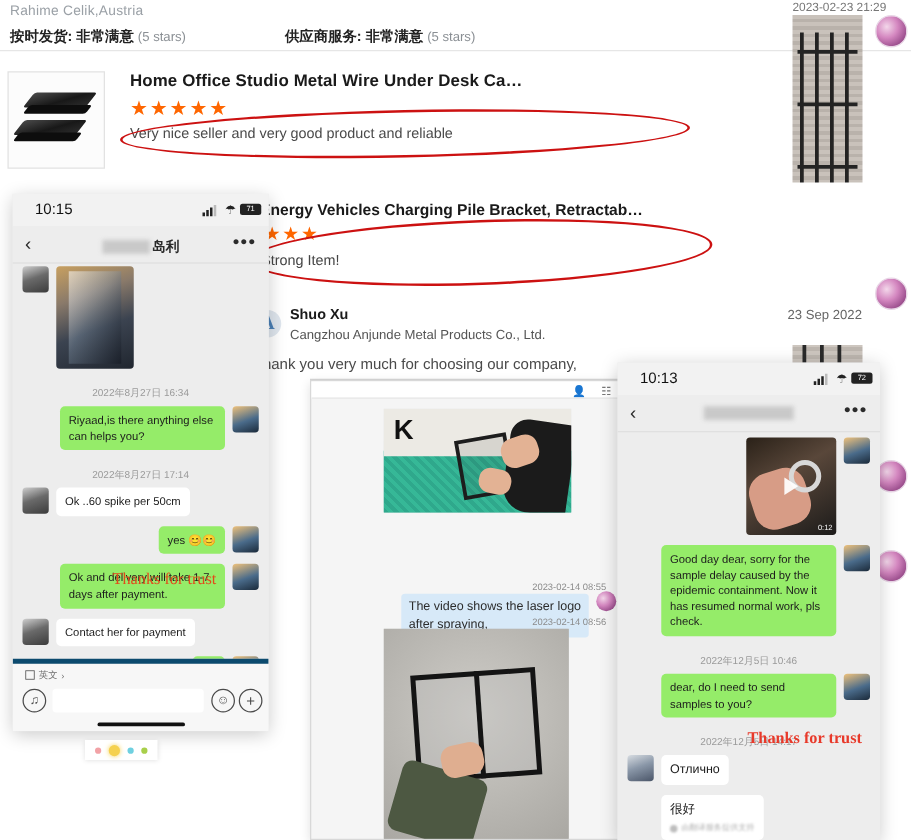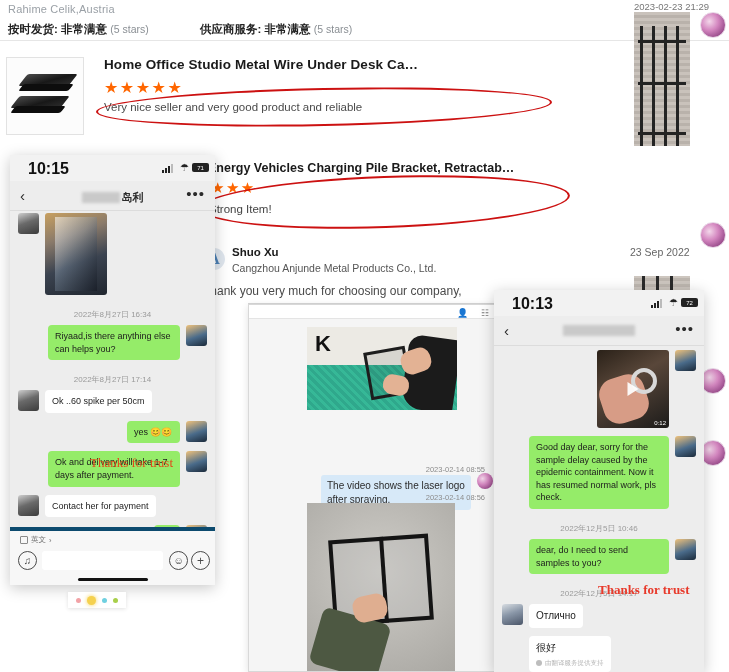--- a/index.html
+++ b/index.html
@@ -21,21 +21,21 @@
     font-size: 11px; color: #9aa0a6; letter-spacing: .2px;
   }
   .rev-ratings {
     position: absolute; left: 8px; top: 22px; width: 600px;
     font-size: 11.5px; color: #333;
   }
   .rev-ratings .rlabel { color:#222; font-weight:600; }
   .rev-ratings .rval { color:#222; font-weight:700; }
   .rev-ratings .rcount { color:#8a8f94; font-size:10.5px; }
   .rev-ratings .grp { display:inline-block; }
-  .rev-ratings .grp2 { display:inline-block; margin-left:48px; }
+  .rev-ratings .grp2 { display:inline-block; margin-left:76px; }
   .rev-divider {
     position:absolute; left:0; top:40px; width:729px; height:1px; background:#e6e6e6;
   }
 
   .prod-thumb {
     position: absolute; left: 6px; top: 57px; width: 78px; height: 78px;
     border: 1px solid #e2e2e2; background: #fcfcfc; overflow:hidden;
   }
   .prod-thumb .bar {
     position:absolute; background: linear-gradient(160deg,#4a4a4a,#181818 55%,#2e2e2e);
@@ -184,21 +184,21 @@
 
   
   .phone {
     position:absolute; background:#ededed;
     box-shadow: 0 3px 14px rgba(0,0,0,.22);
     overflow:hidden;
   }
   .phone-left { left:10px; top:155px; width:205px; height:430px; }
 
   .ph-status { position:relative; height:26px; background:#f2f2f2; }
-  .ph-time { position:absolute; left:18px; top:5px; font-size:16px; font-weight:700; color:#111; }
+  .ph-time { position:absolute; left:18px; top:5px; font-size:12px; font-weight:400; color:#111; }
   .ph-sig { position:absolute; right:42px; top:9px; display:flex; align-items:flex-end; gap:1px; }
   .ph-sig i { display:block; width:2px; background:#222; }
   .ph-sig i:nth-child(1){height:3px;} .ph-sig i:nth-child(2){height:5px;}
   .ph-sig i:nth-child(3){height:7px;} .ph-sig i:nth-child(4){height:9px; background:#bbb;}
   .ph-wifi { position:absolute; right:26px; top:7px; font-size:10px; color:#222; }
   .ph-bat { position:absolute; right:6px; top:8px; width:17px; height:9px; border-radius:2px; background:#222; color:#fff; font-size:6px; display:flex; align-items:center; justify-content:center; }
 
   .ph-nav { position:relative; height:30px; background:#ededed; border-bottom:1px solid #dcdcdc; }
   .ph-back { position:absolute; left:10px; top:6px; font-size:15px; color:#2b2b2b; }
   .ph-title-blur { position:absolute; left:50%; transform:translateX(-50%); top:9px; display:flex; align-items:center; gap:2px; }

